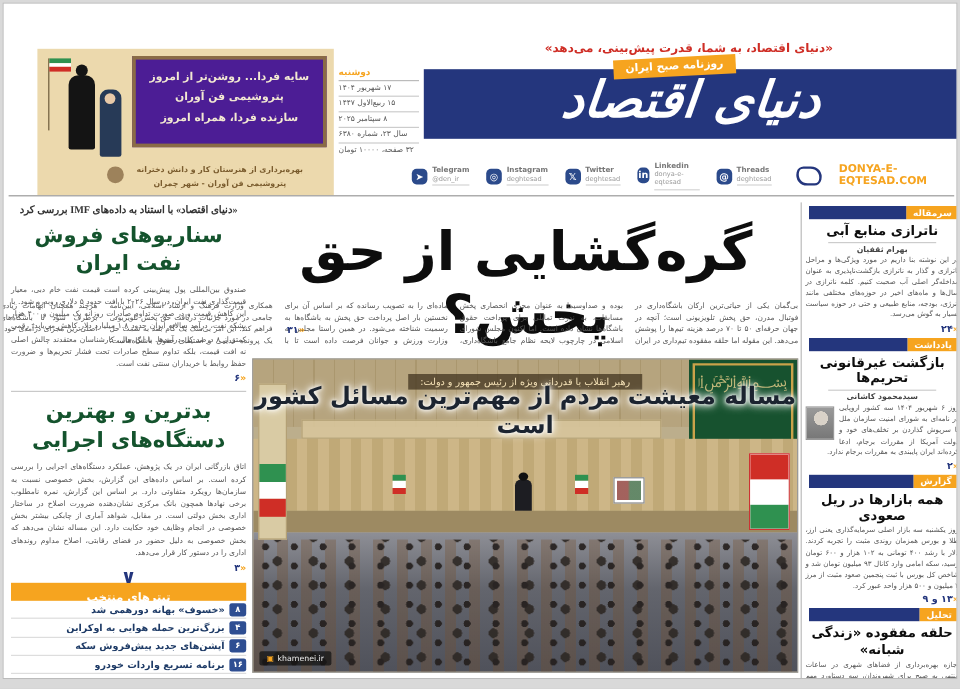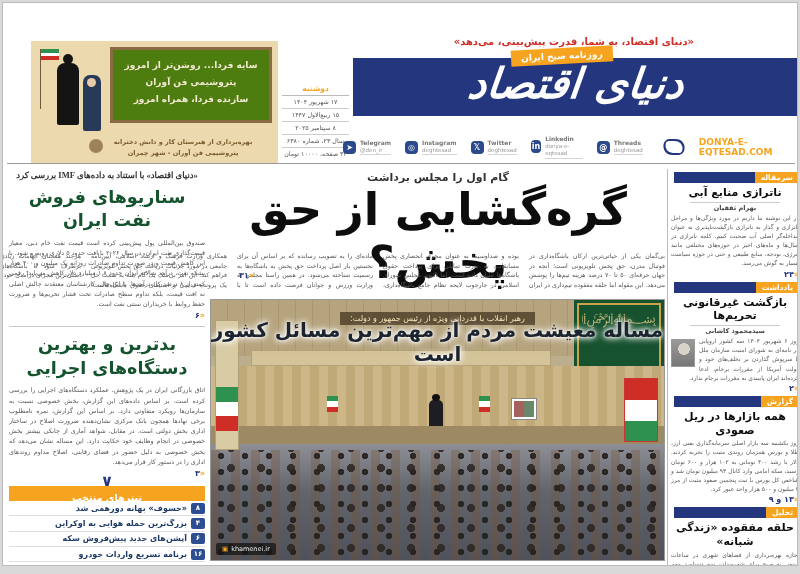--- a/index.html
+++ b/index.html
@@ -10,26 +10,26 @@
   
   .ad { position:absolute; left:28px; top:38px; width:247px; height:122px; background:#ecd9ad; overflow:hidden; }
   .ad .flag { position:absolute; left:10px; top:8px; width:18px; height:11px; }
   .stripe3 { display:block; width:100%; height:100%; }
   .stripe3 span { display:block; height:33.4%; }
   .ad .pole { position:absolute; left:9px; top:8px; width:1px; height:60px; background:#6d5a3a; }
   .ad .man { position:absolute; left:26px; top:22px; width:22px; height:62px; background:#141414; border-radius:8px 8px 2px 2px; }
   .ad .man::before { content:""; position:absolute; top:-9px; left:6px; width:10px; height:10px; border-radius:50%; background:#141414; }
   .ad .girl { position:absolute; left:52px; top:34px; width:18px; height:56px; background:#273a57; border-radius:7px 7px 2px 2px; }
   .ad .girl::before { content:""; position:absolute; top:3px; left:4px; width:9px; height:9px; border-radius:50%; background:#e8c9a8; }
-  .ad .board { position:absolute; right:6px; top:6px; width:162px; height:76px; background:#4d7c0f; border:3px solid #8a6b46; color:#f3e9d2; text-align:center; padding-top:7px; }
+  .ad .board { position:absolute; right:6px; top:6px; width:162px; height:76px; background:#4c1d95; border:3px solid #8a6b46; color:#f3e9d2; text-align:center; padding-top:7px; }
   .ad .board div { font-size:9px; font-weight:bold; line-height:1.9; }
   .ad .caption { position:absolute; right:10px; bottom:4px; width:170px; text-align:center; color:#7a5c2e; font-size:6.5px; line-height:1.7; font-weight:bold; }
   .ad .adlogo { position:absolute; left:58px; bottom:10px; width:14px; height:14px; border-radius:50%; background:#8a6b46; opacity:.8; }
 
-  .dateblock { position:absolute; left:279px; top:50px; width:67px; font-size:6.3px; color:#555; text-align:center; direction:rtl;margin-top:28px; }
+  .dateblock { position:absolute; left:279px; top:50px; width:67px; font-size:6.3px; color:#555; text-align:left; direction:rtl; }
   .dateblock .wd { color:#f6a41f; font-weight:bold; font-size:7.5px; border-bottom:1px solid #bbb; padding-bottom:2px; }
   .dateblock div { padding:2.5px 0; border-bottom:1px solid #ccc; }
   .dateblock div:last-child { border-bottom:none; }
 
   .band { position:absolute; left:350px; top:55px; width:446px; height:58px; background:#24367d; }
   .logo { position:absolute; width:100%; text-align:center; top:1px; color:#fff; font-size:42px; font-weight:bold; font-style:italic; transform:skewX(-6deg); letter-spacing:-2px; white-space:nowrap; }
   .slogan { position:absolute; right:105px; top:-22px; color:#cf2e26; font-size:10px; font-weight:bold; }
   .morning { position:absolute; left:158px; top:-10px; background:#f6a41f; color:#fff; font-size:9px; font-weight:bold; padding:3px 10px; transform:rotate(-3deg); }
 
   .socialbar { position:absolute; left:340px; top:132px; width:456px; height:24px; direction:ltr; display:flex; align-items:center; gap:14px; }
@@ -175,21 +175,20 @@
     <span class="soc">
       <span class="ic">@</span>
       <span class="tx"><b>Threads</b><span>deghtesad</span></span>
     </span>
     <span class="mark"></span>
     <span class="site">DONYA-E-EQTESAD.COM</span>
   </div>
 
   <div class="hrule"></div>
 
-  <div class="lead-kicker">گام اول را مجلس برداشت</div>
   <div class="lead-head">گره‌گشایی از حق پخش؟</div>
   <div class="lead-cols">بی‌گمان یکی از حیاتی‌ترین ارکان باشگاه‌داری در فوتبال مدرن، حق پخش تلویزیونی است؛ آنچه در جهان حرفه‌ای ۵۰ تا ۷۰ درصد هزینه تیم‌ها را پوشش می‌دهد. این مقوله اما حلقه مفقوده تیم‌داری در ایران بوده و صداوسیما به عنوان مجری انحصاری پخش مسابقات، به ندرت تمایلی برای پرداخت حقوق باشگاه‌ها نشان داده است. اما اکنون مجلس شورای اسلامی در چارچوب لایحه نظام جامع باشگاه‌داری، ماده‌ای را به تصویب رسانده که بر اساس آن برای نخستین بار اصل پرداخت حق پخش به باشگاه‌ها به رسمیت شناخته می‌شود. در همین راستا مجلس به وزارت ورزش و جوانان فرصت داده است تا با همکاری وزارت فرهنگ و ارشاد اسلامی، آیین‌نامه جامعی در مورد جزئیات دریافت حق پخش تلویزیونی فراهم کند. این امر بی‌شک یک گام بلند به سمت حل یک پرونده قدیمی و استیفای حقوق باشگاه‌هاست؛ هرچند همچنان ابهامات زیادی وجود دارد که باید برطرف شود تا باشگاه‌های ایرانی بتوانند از اصلی‌ترین مجرای درآمدی خود بهره‌مند شوند.</div>
   <span class="ref lead-ref"><i>«</i><span>۳۱</span></span>
 
   <div class="photo">
     <div class="ph-brick"></div>
     <div class="ph-greenpanel">
           <span>﷽</span>
         </div>
     <div class="ph-callig"></div>

